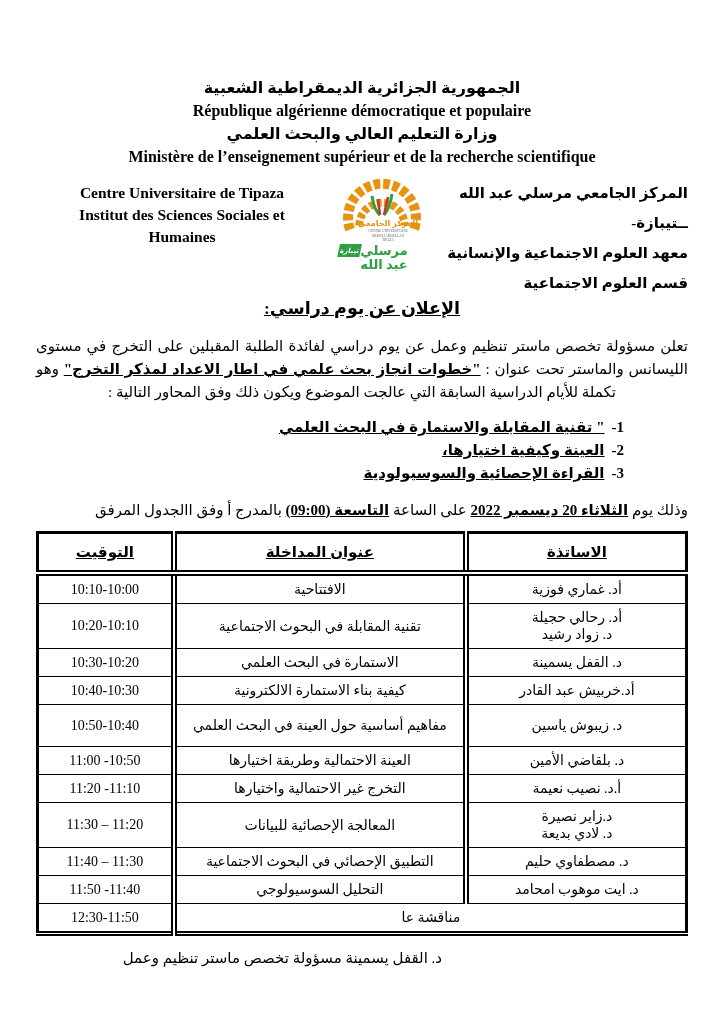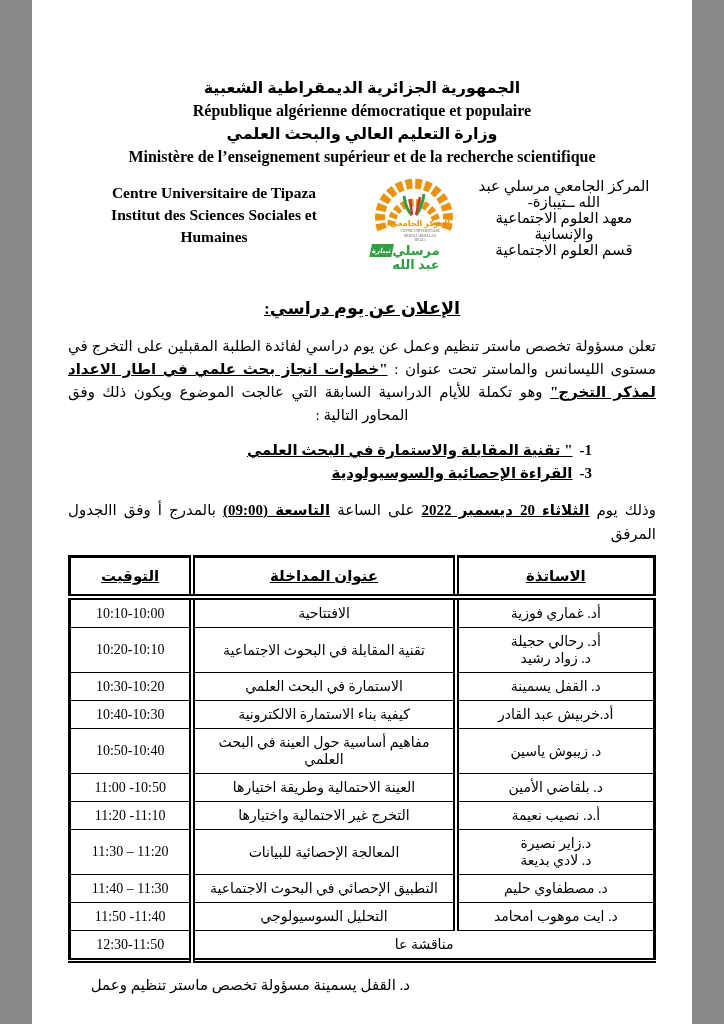--- a/index.html
+++ b/index.html
@@ -1,39 +1,39 @@
 <!DOCTYPE html>
 <html lang="ar"><head>
 <meta charset="utf-8">
 <style>
   * { margin: 0; padding: 0; box-sizing: border-box; }
   html, body { background: #888; }
   .page {
-    width: 660px; height: 1024px;
+    width: 724px; height: 1024px;
     margin: 0 auto;
     background: #ffffff;
     color: #000;
     font-family: "Liberation Serif", "DejaVu Sans", serif;
     padding: 76px 36px 20px 36px;
     overflow: hidden;
   }
   
   .gov-lines { text-align: center; font-weight: bold; }
   .gov-lines .ar { font-size: 16px; line-height: 23px; direction: rtl; }
   .gov-lines .fr { font-size: 16px; line-height: 23px; }
   
   .inst-row { display: flex; align-items: flex-start; margin-top: 8px; height: 100px; }
   .inst-left {
     width: 292px; text-align: center; font-weight: bold;
     font-size: 15.5px; line-height: 22px; padding-top: 6px;
   }
   .logo-box { width: 112px; height: 100px; flex: 0 0 auto; }
   .inst-right {
-    flex: 1; direction: rtl; text-align: center; font-weight: normal;
-    font-size: 15px; line-height: 16px; padding-top: 2px;
+    flex: 1; direction: rtl; font-weight: bold;
+    font-size: 15px; line-height: 30px; padding-top: 2px;
   }
   
   .ann-title {
     margin-top: 22px; text-align: center; direction: rtl;
     font-weight: bold; font-size: 17.5px; text-decoration: underline;
   }
   .intro {
     margin-top: 16px; direction: rtl; font-size: 15px; line-height: 23px;
     text-align: justify; text-align-last: center;
   }
@@ -121,20 +121,21 @@
       <div>قسم العلوم الاجتماعية</div>
     </div>
   </div>
 
   <div class="ann-title">الإعلان عن يوم دراسي:</div>
 
   <p class="intro"><span>تعلن مسؤولة تخصص ماستر تنظيم وعمل عن يوم دراسي لفائدة الطلبة المقبلين على التخرج في مستوى الليسانس والماستر تحت عنوان :  </span><span class="hl">"خطوات انجاز بحث علمي في اطار الاعداد لمذكر التخرج"</span><span> وهو تكملة للأيام الدراسية السابقة التي عالجت الموضوع ويكون ذلك وفق المحاور التالية :</span></p>
 
   <div class="topics">
       <div class="topic"><span class="t-num">1-</span><span class="t-text">" تقنية المقابلة والاستمارة في البحث العلمي</span></div>
+      <div class="topic"><span class="t-num">2-</span><span class="t-text">العينة وكيفية اختيارها،</span></div>
       <div class="topic"><span class="t-num">3-</span><span class="t-text">القراءة الإحصائية والسوسيولودية</span></div>
     </div>
 
   <p class="date-line"><span>وذلك يوم </span><span class="bu">الثلاثاء 20 ديسمبر 2022</span><span> على الساعة </span><span class="bu">التاسعة (09:00)</span><span> بالمدرج أ  وفق االجدول المرفق</span></p>
 
   <table class="schedule">
     <colgroup>
       <col style="width:34%">
       <col style="width:45%">
       <col style="width:21%">

